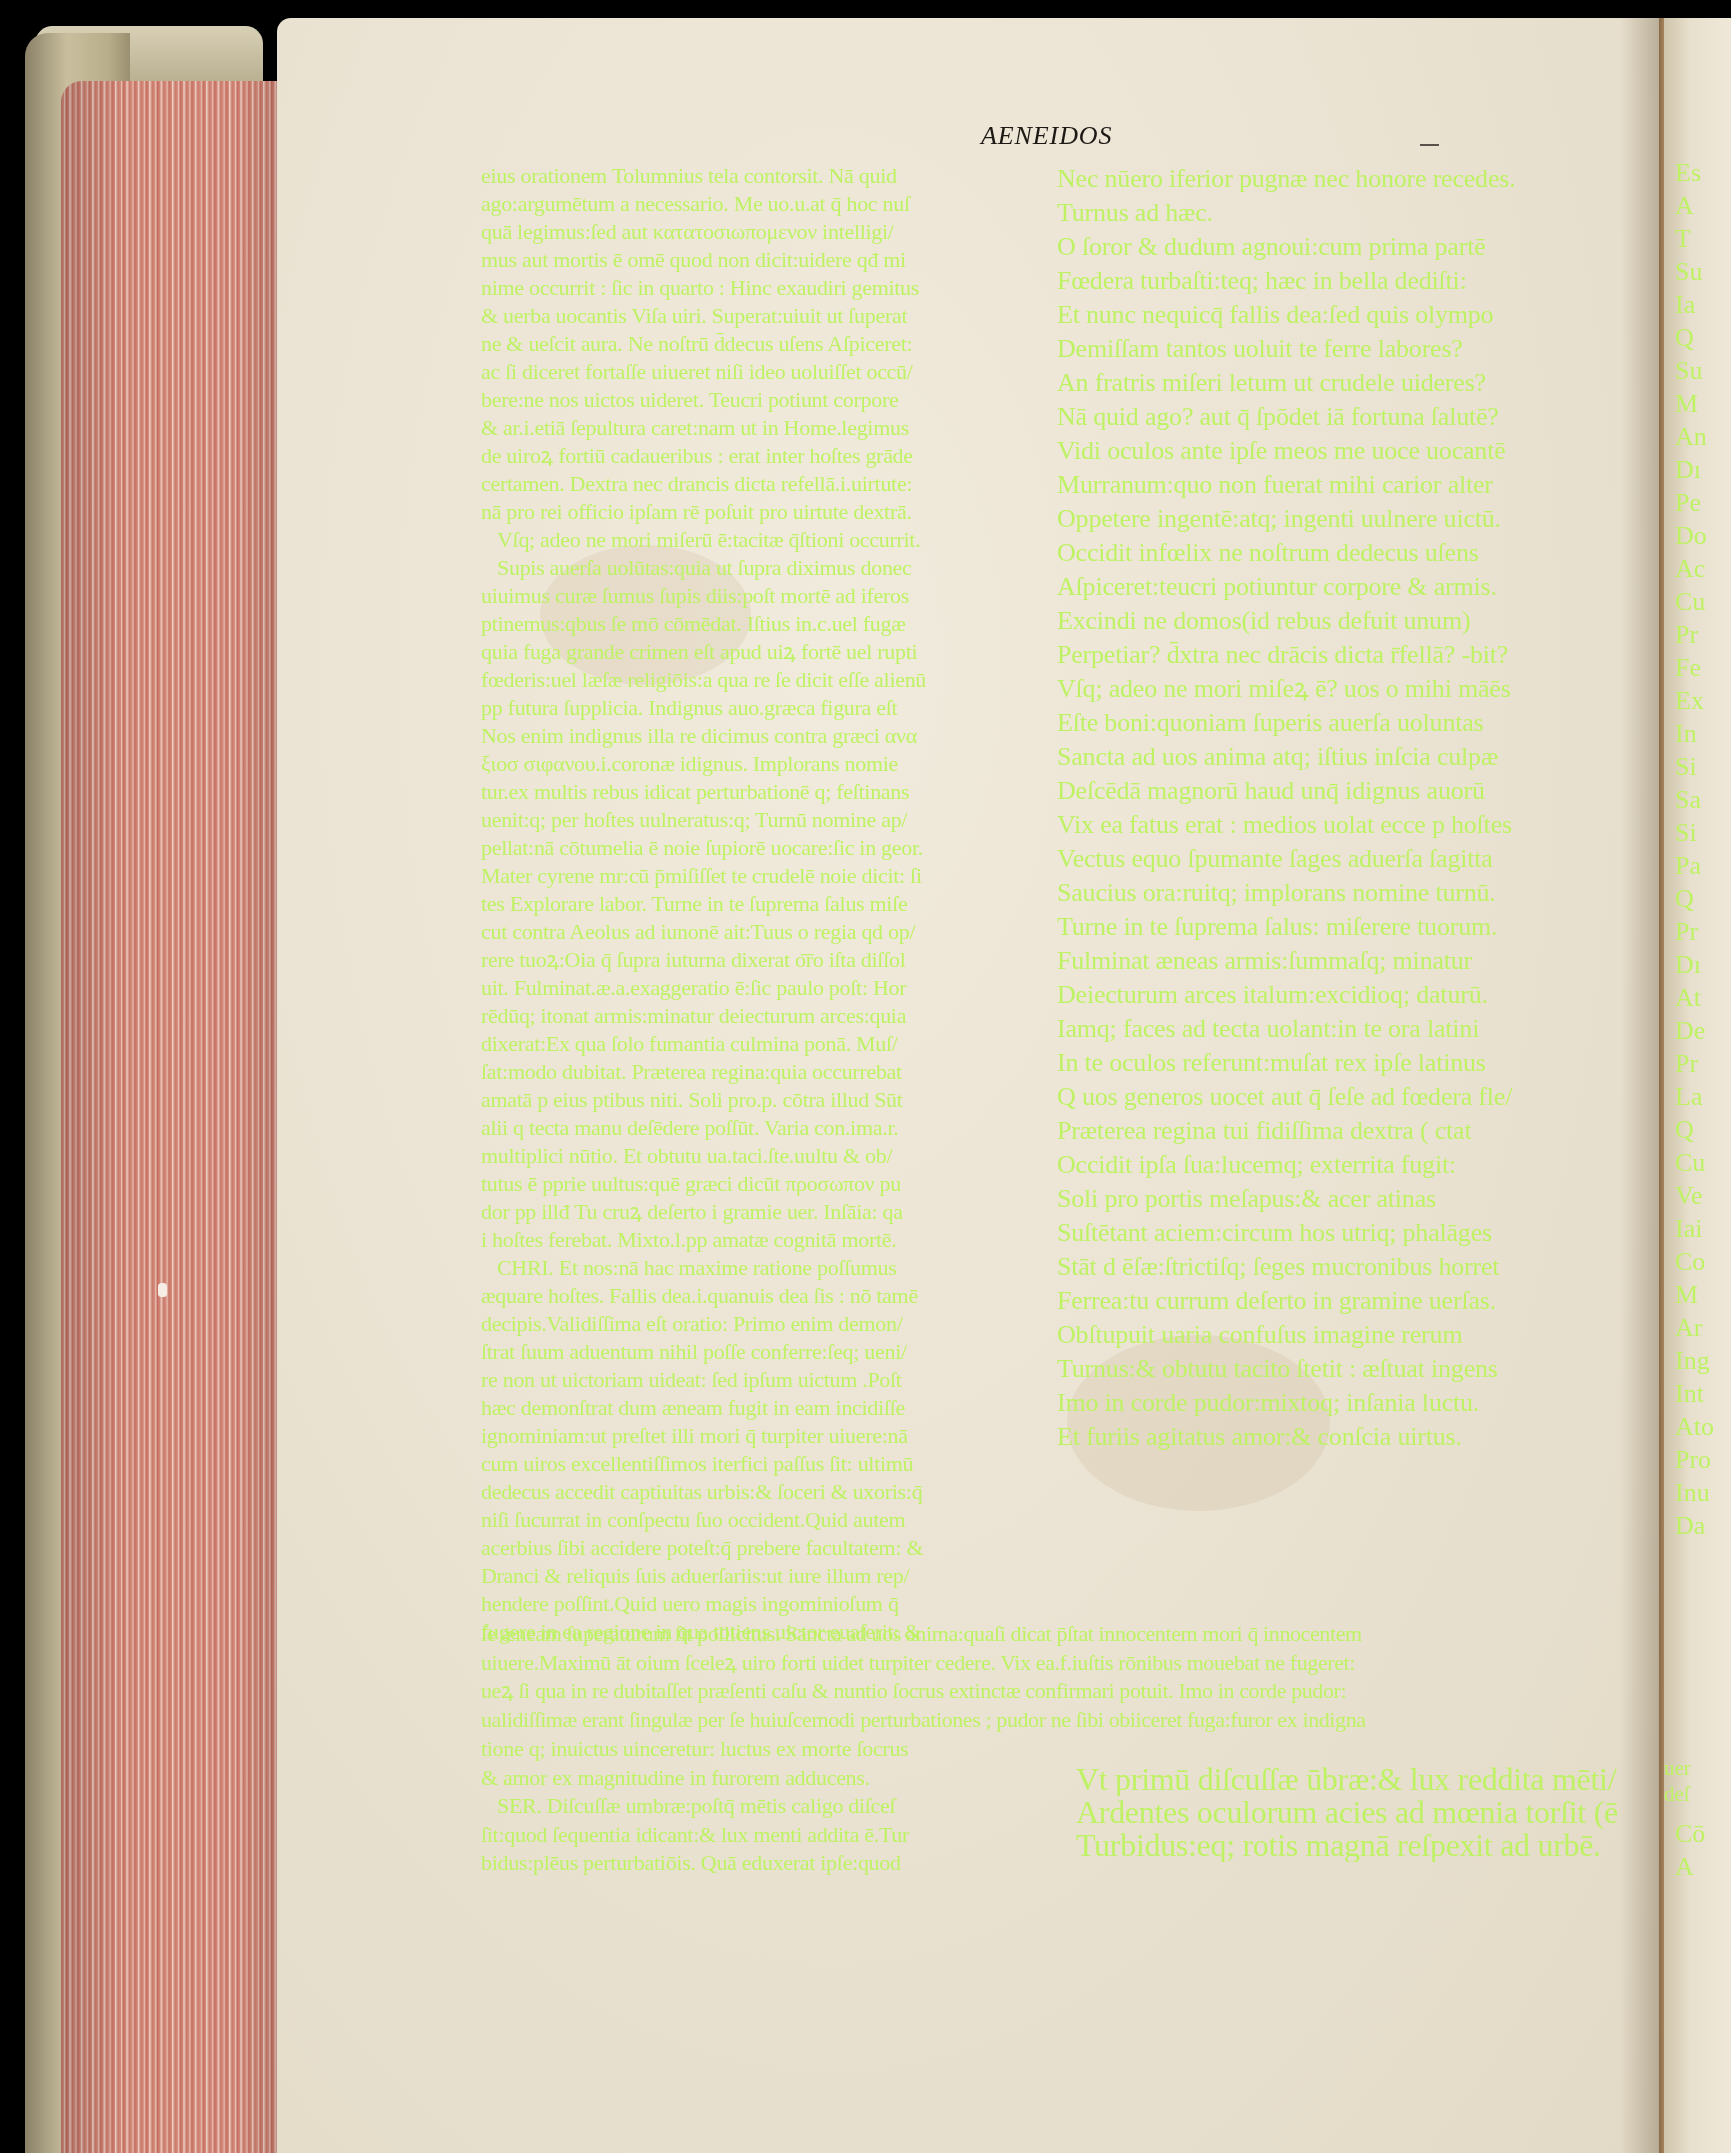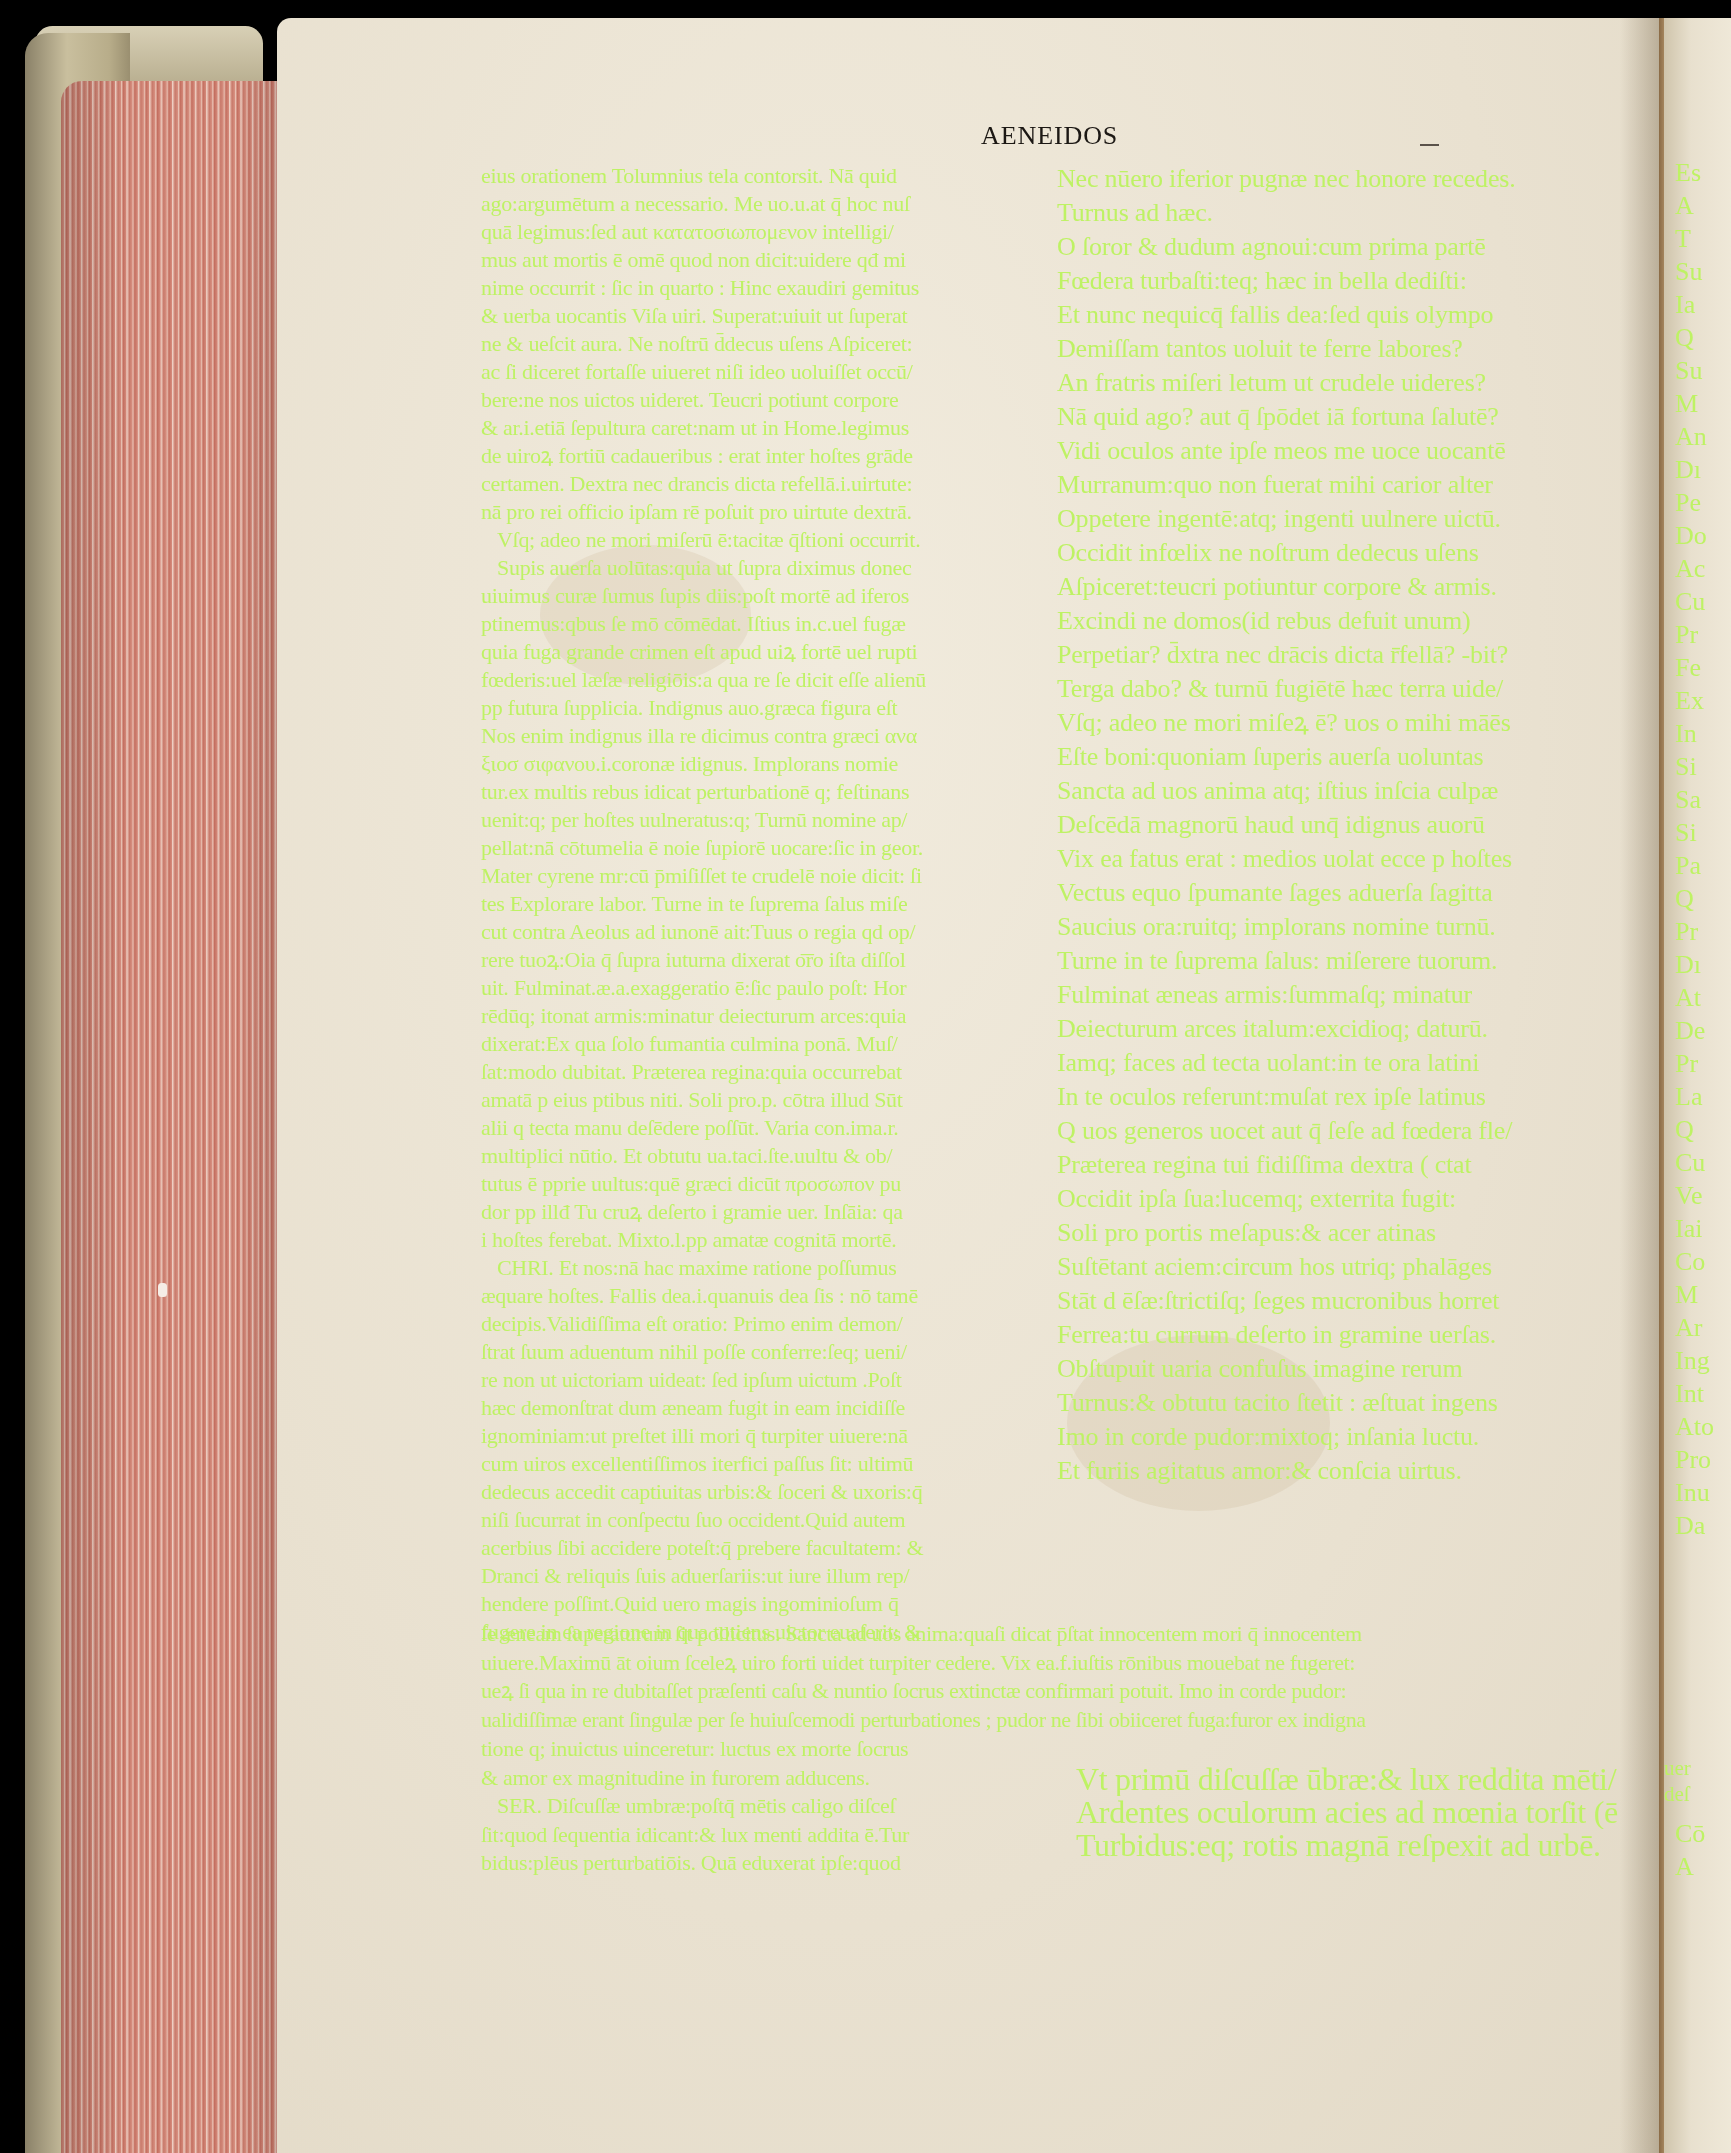--- a/index.html
+++ b/index.html
@@ -9,21 +9,21 @@
   .page-edges{position:absolute;left:61px;top:81px;width:219px;height:2073px;
     background:repeating-linear-gradient(90deg,#c8796a 0px,#d68f80 2.6px,#e9c0b2 3.5px,#c46f60 5.3px,#d4897a 8px,#efd2c6 8.8px,#c97a6b 11.4px);
     border-radius:21px 0 0 0;}
   .page-edges-shade{position:absolute;left:61px;top:81px;width:219px;height:2073px;background:linear-gradient(90deg,rgba(0,0,0,0.15),rgba(0,0,0,0) 30%,rgba(0,0,0,0) 80%,rgba(0,0,0,0.12));border-radius:21px 0 0 0;}
   .page{position:absolute;left:277px;top:17.6px;width:1387px;height:2136px;background:#ece5d6;
     background-image:radial-gradient(ellipse at 40% 30%,#f1ebdd 0%,#e9e1d0 60%,#e2d9c6 100%);
     border-radius:14px 0 0 0;}
   .gutter{position:absolute;left:1620px;top:17.6px;width:44px;height:2136px;background:linear-gradient(90deg,rgba(0,0,0,0),rgba(90,70,40,0.35));}
   .facing{position:absolute;left:1664px;top:17.6px;width:67px;height:2136px;background:linear-gradient(90deg,#cfc4ab,#e8e0ce 40%,#efe8d8);}
   .facing-spine{position:absolute;left:1659px;top:17.6px;width:8.8px;height:2136px;background:linear-gradient(90deg,#8a6a45,#b89a6f);}
-  .header{position:absolute;left:981px;top:121px;font-size:26px;letter-spacing:0.9px;color:#1c1814;font-family:"Liberation Serif",serif;}
+  .header{position:absolute;left:981px;top:121px;font-size:26px;letter-spacing:0.9px;color:#1c1814;font-family:"Liberation Serif",serif;font-style:italic;}
   .header-dash{position:absolute;left:1420px;top:144px;width:19.3px;height:1.8px;background:#5a524a;}
   .col{position:absolute;color:#bef264;font-family:"Liberation Serif","DejaVu Serif",serif;}
   .col .line{white-space:nowrap;overflow:hidden;}
   .commentary{left:481px;top:162px;width:571px;font-size:22px;line-height:28px;letter-spacing:-0.3px;}
   .verse{left:1057px;top:162px;width:571px;font-size:26px;line-height:34px;letter-spacing:-0.2px;}
   .wide{left:481px;top:1620px;width:1141px;font-size:22px;line-height:28.5px;letter-spacing:-0.4px;}
   .commentary2{left:481px;top:1735px;width:571px;font-size:22px;line-height:28.5px;letter-spacing:-0.3px;}
   .verse2{left:1076px;top:1763px;width:553px;font-size:32px;line-height:33px;letter-spacing:-0.3px;}
   .facing-text{left:1675px;top:156px;width:56px;font-size:26px;line-height:33px;overflow:hidden;}
   .facing-text2{left:1664px;top:1756px;width:67px;font-size:21px;line-height:25.5px;overflow:hidden;}
@@ -116,21 +116,20 @@
     <div class="line">Demiſſam tantos uoluit te ferre labores?</div>
     <div class="line">An fratris miſeri letum ut crudele uideres?</div>
     <div class="line">Nā quid ago? aut q̄ ſpōdet iā fortuna ſalutē?</div>
     <div class="line">Vidi oculos ante ipſe meos me uoce uocantē</div>
     <div class="line">Murranum:quo non fuerat mihi carior alter</div>
     <div class="line">Oppetere ingentē:atq; ingenti uulnere uictū.</div>
     <div class="line">Occidit infœlix ne noſtrum dedecus uſens</div>
     <div class="line">Aſpiceret:teucri potiuntur corpore &amp; armis.</div>
     <div class="line">Excindi ne domos(id rebus defuit unum)</div>
     <div class="line">Perpetiar? d̄xtra nec drācis dicta r̄fellā? -bit?</div>
-    <div class="line">Terga dabo? &amp; turnū fugiētē hæc terra uide/</div>
     <div class="line">Vſq; adeo ne mori miſeꝝ ē? uos o mihi māēs</div>
     <div class="line">Eſte boni:quoniam ſuperis auerſa uoluntas</div>
     <div class="line">Sancta ad uos anima atq; iſtius inſcia culpæ</div>
     <div class="line">Deſcēdā magnorū haud unq̄ idignus auorū</div>
     <div class="line">Vix ea fatus erat : medios uolat ecce p hoſtes</div>
     <div class="line">Vectus equo ſpumante ſages aduerſa ſagitta</div>
     <div class="line">Saucius ora:ruitq; implorans nomine turnū.</div>
     <div class="line">Turne in te ſuprema ſalus: miſerere tuorum.</div>
     <div class="line">Fulminat æneas armis:ſummaſq; minatur</div>
     <div class="line">Deiecturum arces italum:excidioq; daturū.</div>

